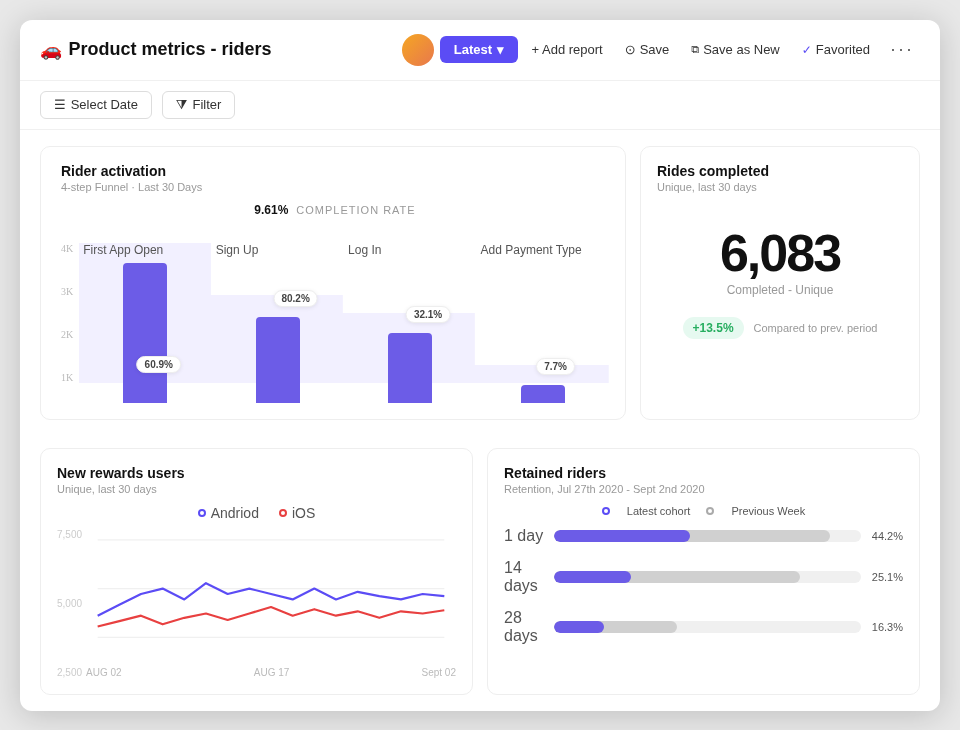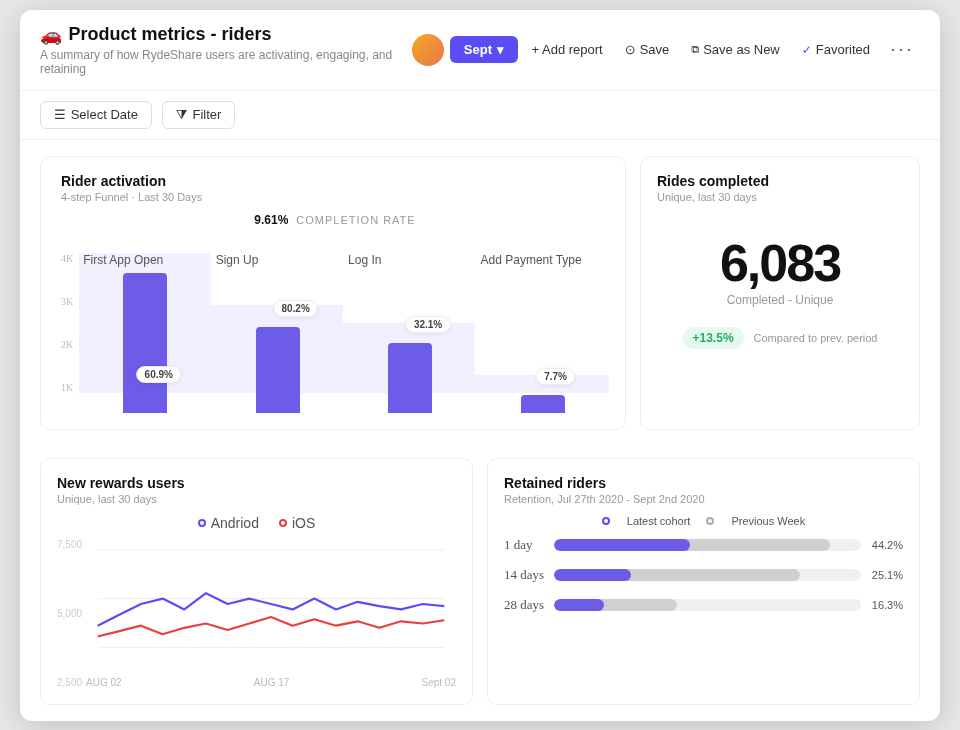--- a/index.html
+++ b/index.html
@@ -309,25 +309,24 @@
       grid-template-columns: 1fr 1fr;
       gap: 14px;
     }
     .retained-bar-row {
       display: flex;
       align-items: center;
       margin-bottom: 14px;
       gap: 8px;
     }
     .retained-bar-label {
-      font-size: 13px;
+      font-size: 16px;
       color: #555;
       width: 42px;
       flex-shrink: 0;
-      font-family: Liberation Serif, serif;
     }
     .retained-bar-track {
       flex: 1;
       height: 12px;
       background: #f0f0f0;
       border-radius: 6px;
       position: relative;
       overflow: hidden;
     }
     .retained-bar-fill-prev {
@@ -377,26 +376,25 @@
 <body>
 
 <div class="window">
 
   <div class="header">
     <div class="header-left">
       <div class="header-title">
         <span>🚗</span>
         <span>Product metrics - riders</span>
       </div>
-      <div class="header-sub">A summary of how RydeShare users are activating, engaging, and retaining</div>
     </div>
     <div class="header-actions">
       <div class="avatar"></div>
       <button class="btn-share">
-        <span>Sept</span>
+        <span>Latest</span>
         <span>▾</span>
       </button>
       <button class="btn-text">
         <span>+ Add report</span>
       </button>
       <button class="btn-text">
         <span style="font-size:13px;">⊙</span>
         <span>Save</span>
       </button>
       <button class="btn-text">

